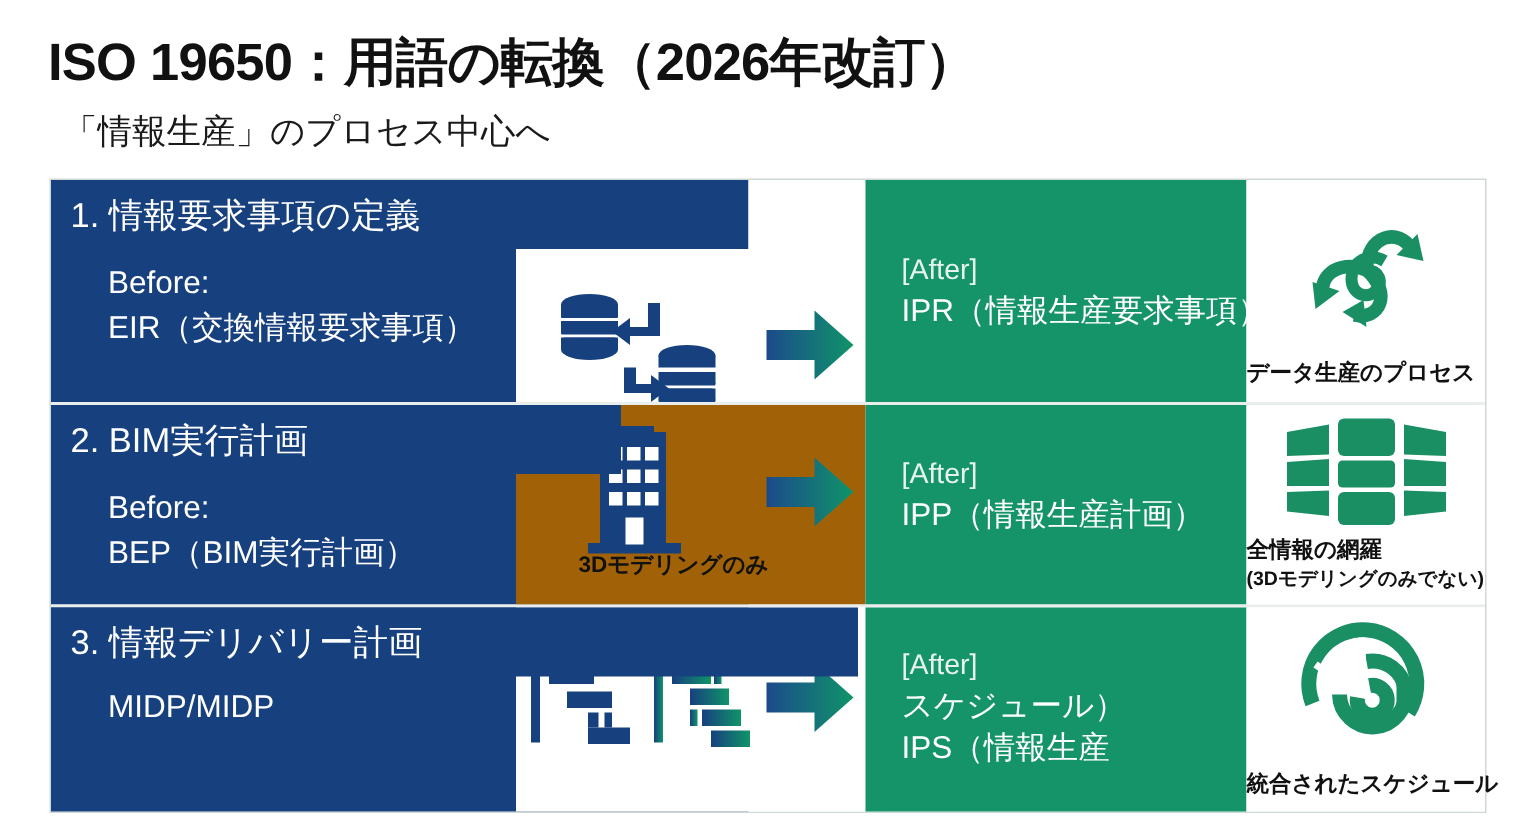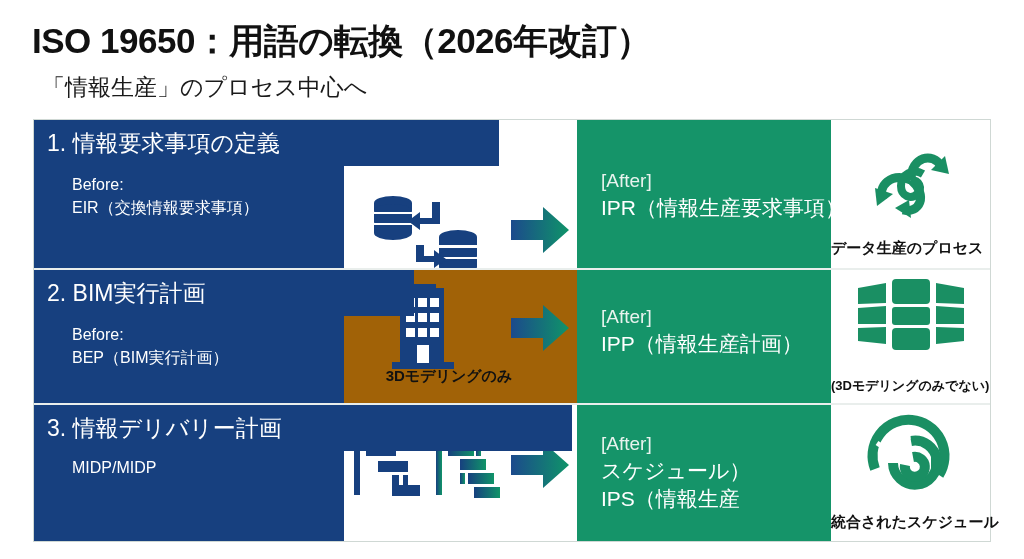--- a/index.html
+++ b/index.html
@@ -52,21 +52,21 @@
     white-space:nowrap;
   }
 
   
   .blue-col{
     position:absolute;left:0;top:0;width:465px;bottom:0;
     background:#17407f;
   }
   .blue-body{
     position:absolute;left:38px;top:54px;
-    color:#ffffff;font-size:16px;line-height:1.42;
+    color:#ffffff;font-size:21px;line-height:1.42;
     white-space:nowrap;
   }
   .blue-body .before-lbl{display:block;}
   .blue-body .before-val{display:block;}
   
   .white-zone{
     position:absolute;left:465px;top:0;width:78px;bottom:0;
     background:#ffffff;
   }
 
@@ -265,20 +265,21 @@
             <rect x="40" y="3" width="38" height="25" rx="4"></rect>
             <path d="M84 7 L112 12 L112 28 L84 27 Z"></path>
             <path d="M6 32 L34 30 L34 48 L6 48 Z"></path>
             <rect x="40" y="31" width="38" height="18" rx="3"></rect>
             <path d="M84 30 L112 32 L112 48 L84 48 Z"></path>
             <path d="M6 52 L34 51 L34 68 L6 65 Z"></path>
             <rect x="40" y="52" width="38" height="22" rx="4"></rect>
             <path d="M84 51 L112 52 L112 65 L84 68 Z"></path>
           </g>
         </svg>
+        <div class="right-cap c2a">全情報の網羅</div>
         <div class="right-cap c2b">(3Dモデリングのみでない)</div>
       </div>
     </div>
 
     <div class="row r3">
 
       <div class="blue-col"></div>
       <div class="white-zone"></div>
 
       <div style="position:absolute;left:310px;top:0px;width:233px;bottom:0;background:#ffffff;">

